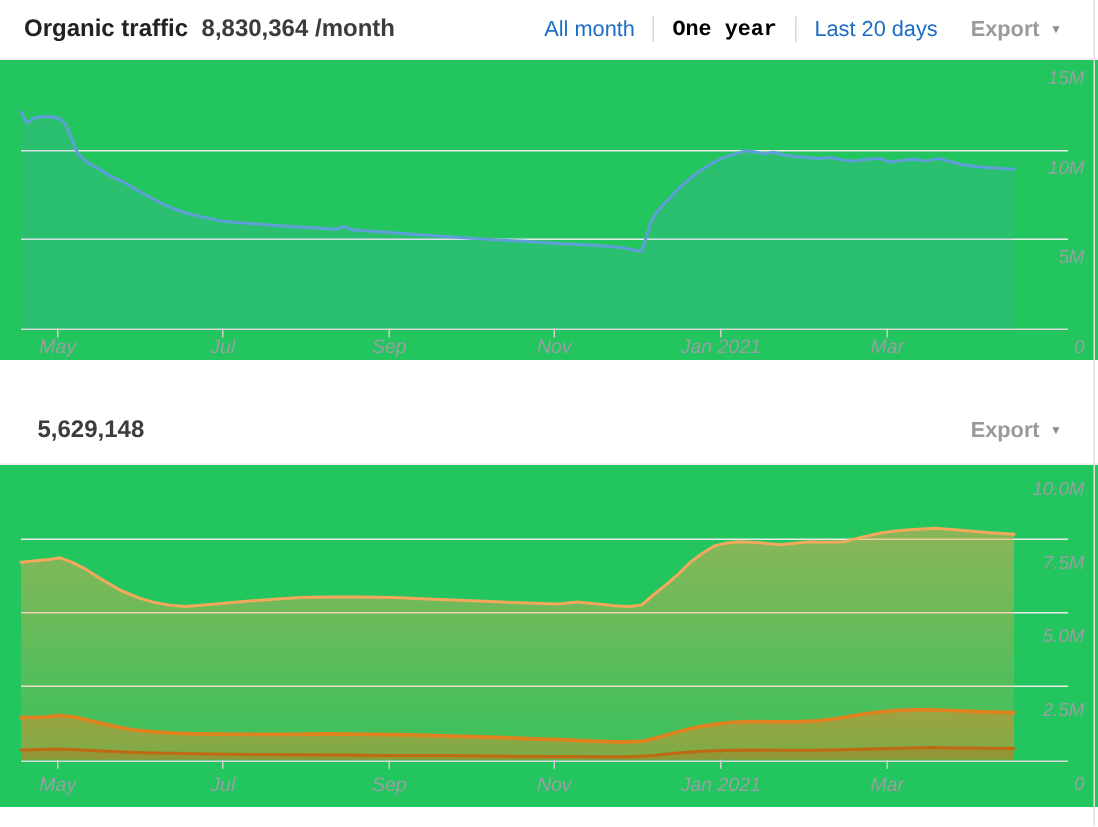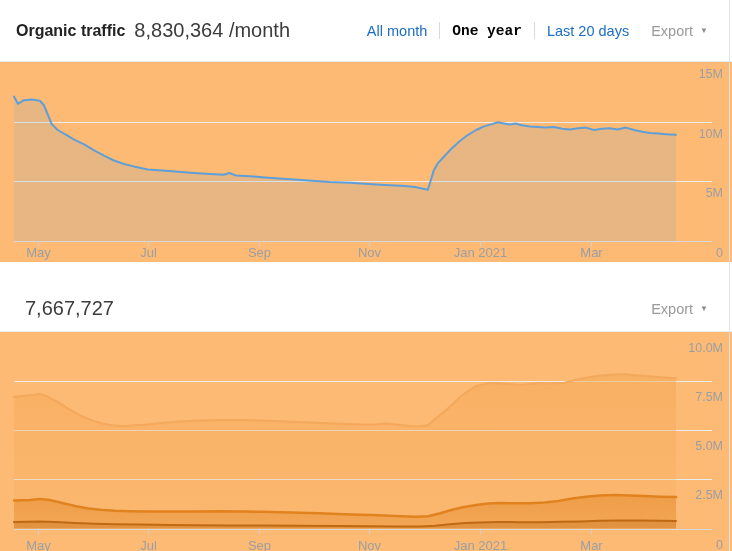--- a/index.html
+++ b/index.html
@@ -4,33 +4,33 @@
 <style>
   html,body{margin:0;padding:0;}
   body{
     width:732px;height:551px;background:#ffffff;overflow:hidden;position:relative;
     font-family:"Liberation Sans",sans-serif;-webkit-font-smoothing:antialiased;
   }
   .section-header{
     display:flex;align-items:center;box-sizing:border-box;
     padding:0 24px 0 16px;border-bottom:1px solid #ececec;background:#fff;
   }
-  #header-traffic{height:62px;text-align:center;}
+  #header-traffic{height:40px;text-align:center;}
   #header-keywords{height:70px;padding-top:24px;}
   .sec-title{font-size:16px;font-weight:700;color:#222;white-space:nowrap;}
-  .sec-metric{font-size:20px;color:#3c3c3c;margin-left:9px;white-space:nowrap;}
+  .sec-metric{font-size:16px;color:#3c3c3c;margin-left:9px;white-space:nowrap;font-weight:bold;}
   .tabs{margin-left:auto;display:flex;align-items:center;font-size:14.5px;white-space:nowrap;}
   .tab{color:#1c6dc5;cursor:pointer;}
   .tab.active{color:#000000;font-weight:700;font-family:Liberation Mono, monospace;}
   .tab-sep{width:1px;height:17px;background:#d8d8d8;margin:0 12px;}
-  .export{display:flex;align-items:center;color:#9a9a9a;font-size:14.5px;cursor:pointer;}
+  .export{display:flex;align-items:center;color:#9a9a9a;font-size:14.5px;cursor:pointer;font-weight:bold;}
   .export.after-tabs{margin-left:22px;}
   .export.solo{margin-left:auto;}
   .caret{font-size:8px;color:#8d8d8d;margin-left:7px;line-height:1;}
-  .chart-wrap{position:relative;background:#fdba74;}
+  .chart-wrap{position:relative;background:#22c55e;font-style:italic;}
   svg{display:block;}
   svg text{font-family:"Liberation Sans",sans-serif;}
   .right-edge{position:absolute;left:729px;top:0;width:1px;height:551px;background:#e2e2e2;}
 </style>
 </head>
 <body>
 
 <section>
   <header class="section-header" id="header-traffic">
     <span class="sec-title">Organic traffic</span>
@@ -75,21 +75,21 @@
         <line x1="480.5" y1="179" x2="480.5" y2="185" stroke="#cfcfcf" stroke-width="1"></line>
         <text x="480.5" y="195.0" text-anchor="middle" fill="#9a9fa4" font-size="13">Jan 2021</text>
         <line x1="591.5" y1="179" x2="591.5" y2="185" stroke="#cfcfcf" stroke-width="1"></line>
         <text x="591.5" y="195.0" text-anchor="middle" fill="#9a9fa4" font-size="13">Mar</text>
       </svg>
   </div>
 </section>
 
 <section>
   <header class="section-header" id="header-keywords">
-    <span class="sec-metric">7,667,727</span>
+    <span class="sec-metric">5,629,148</span>
     <span class="export solo">
       <span>Export</span>
       <span class="caret">▼</span>
     </span>
   </header>
   <div class="chart-wrap">
     <svg id="chart-keywords" width="732" height="228" viewBox="0 0 732 228">
         <defs>
           <linearGradient id="grad1_0" x1="0" y1="0" x2="0" y2="1">
             <stop offset="0%" stop-color="rgba(243,166,82,0.50)"></stop>

